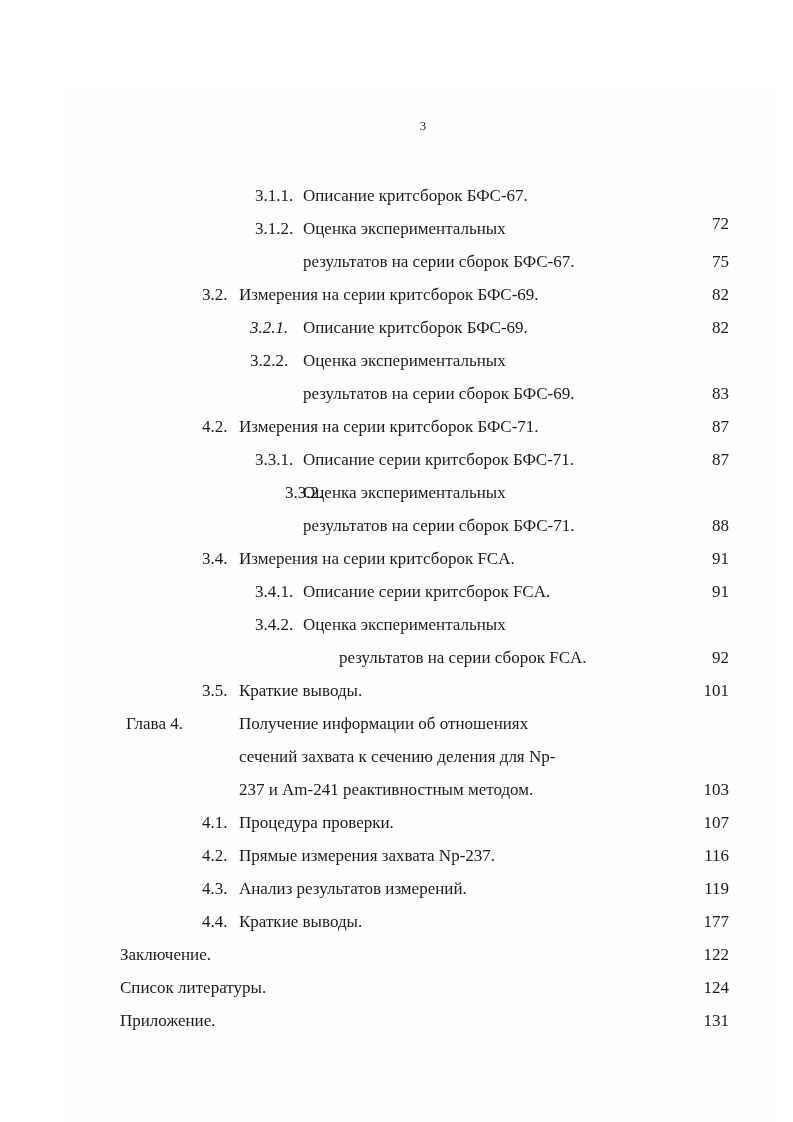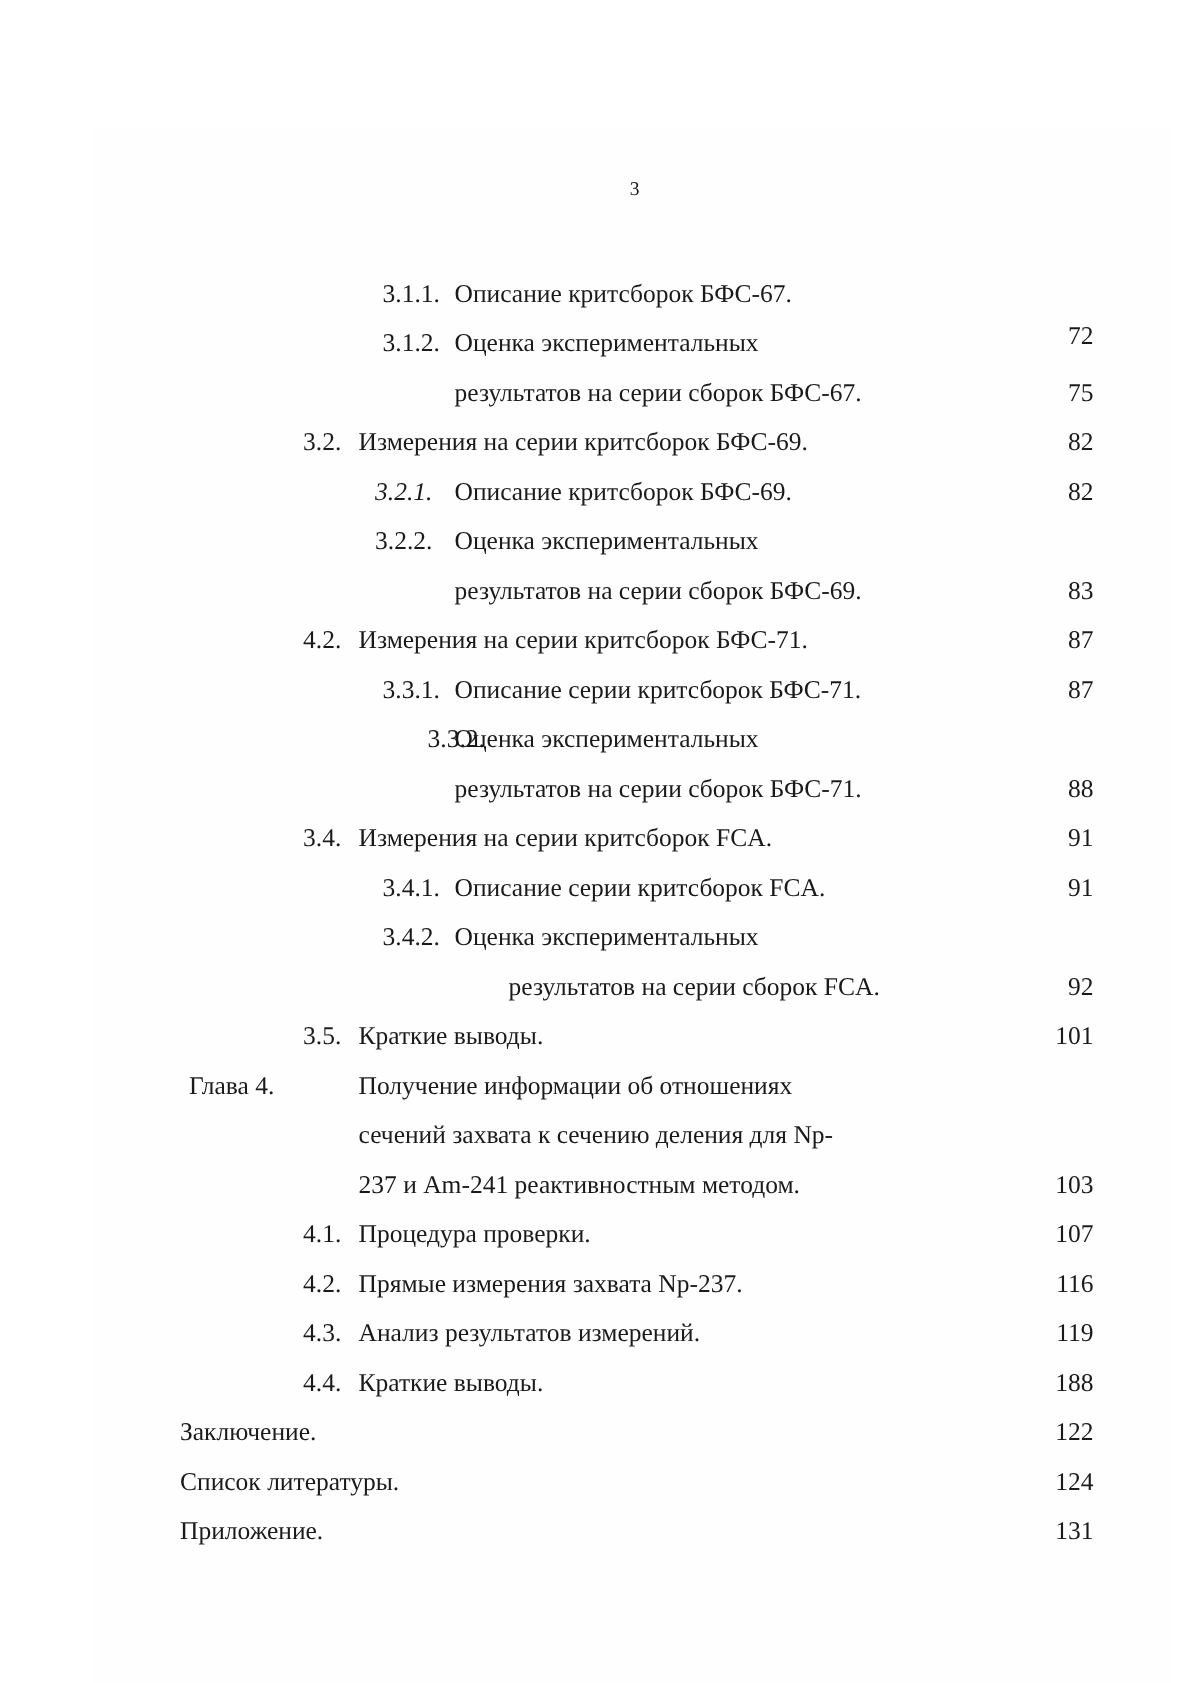--- a/index.html
+++ b/index.html
@@ -65,20 +65,20 @@
     <div class="row" style="left: 239px; top: 813px;">Процедура проверки.</div>
     <div class="num" style="top: 813px;">107</div>
     <div class="row" style="left: 202px; top: 846px;">4.2.</div>
     <div class="row" style="left: 239px; top: 846px;">Прямые измерения захвата Np-237.</div>
     <div class="num" style="top: 846px;">116</div>
     <div class="row" style="left: 202px; top: 879px;">4.3.</div>
     <div class="row" style="left: 239px; top: 879px;">Анализ результатов измерений.</div>
     <div class="num" style="top: 879px;">119</div>
     <div class="row" style="left: 202px; top: 912px;">4.4.</div>
     <div class="row" style="left: 239px; top: 912px;">Краткие выводы.</div>
-    <div class="num" style="top: 912px;">188</div>
+    <div class="num" style="top: 912px;">177</div>
     <div class="row" style="left: 120px; top: 945px;">Заключение.</div>
     <div class="num" style="top: 945px;">122</div>
     <div class="row" style="left: 120px; top: 978px;">Список литературы.</div>
     <div class="num" style="top: 978px;">124</div>
     <div class="row" style="left: 120px; top: 1011px;">Приложение.</div>
     <div class="num" style="top: 1011px; text-align: right;">131</div>
   </div>
 
 </body></html>

